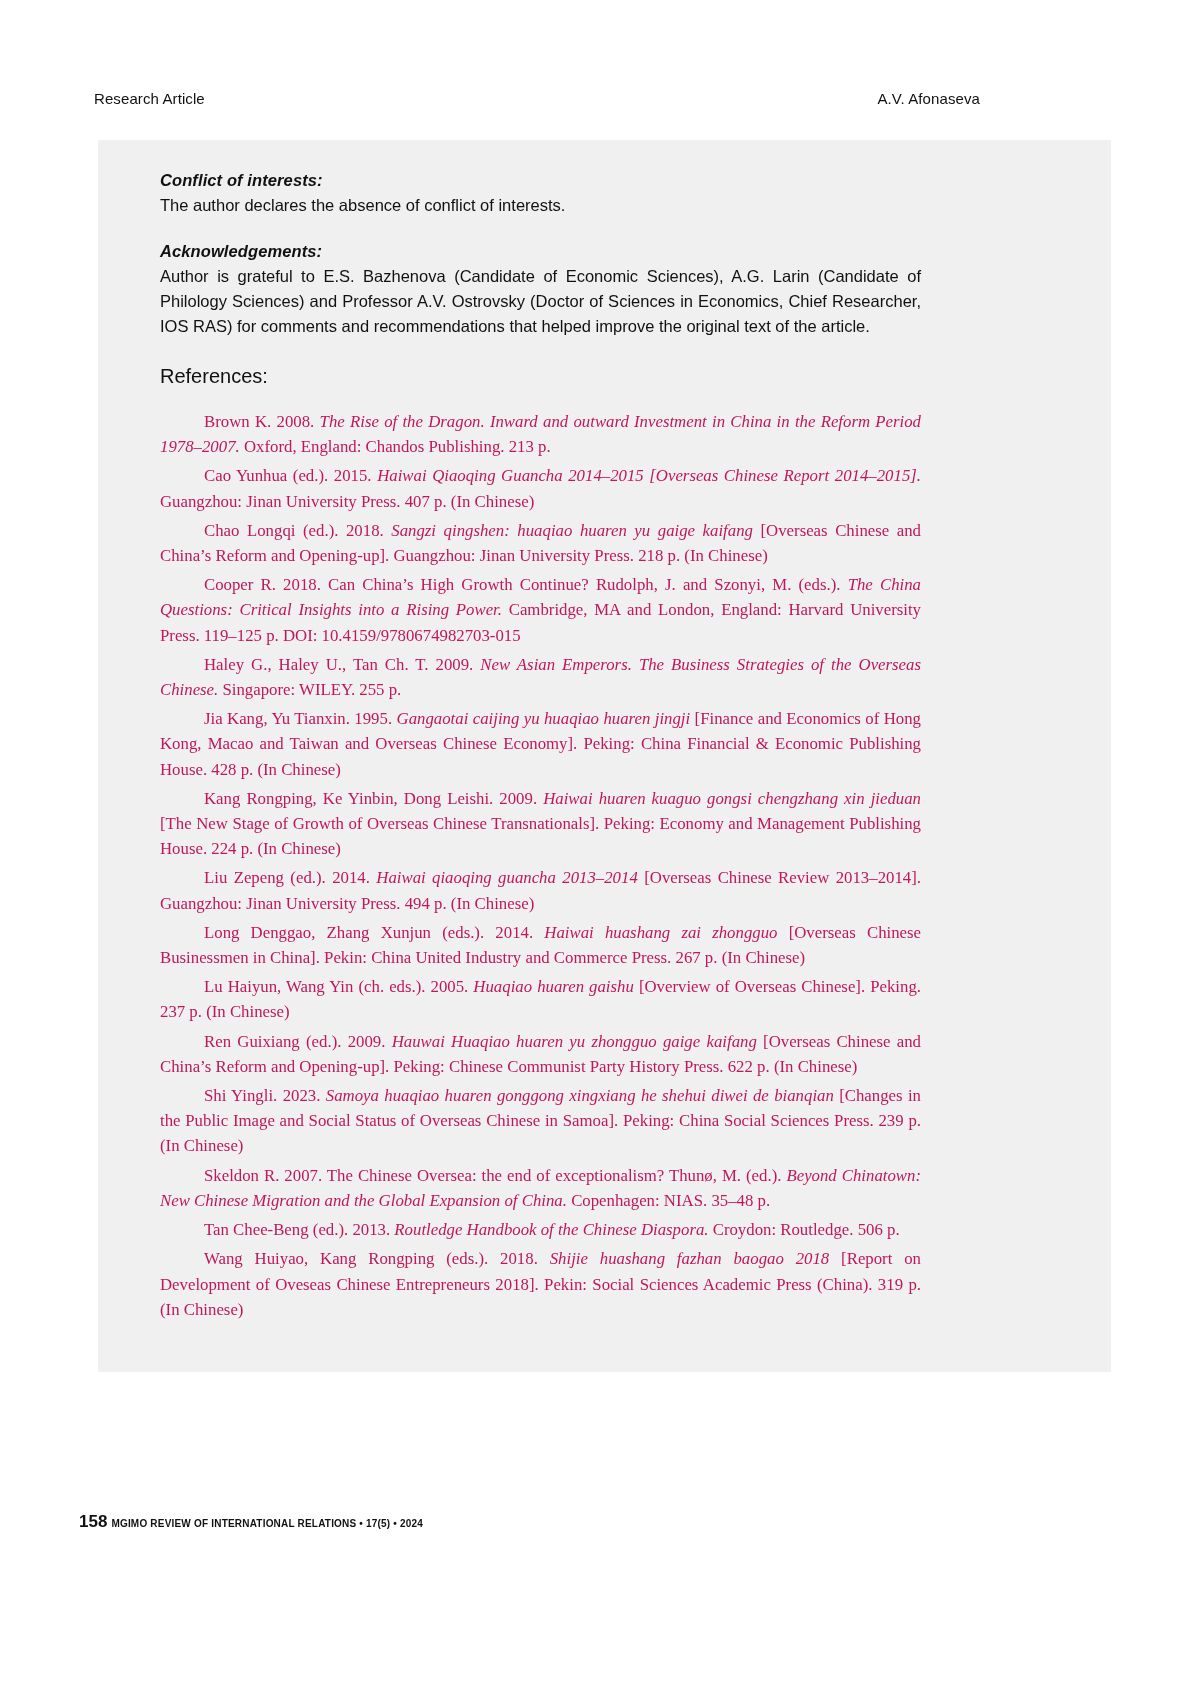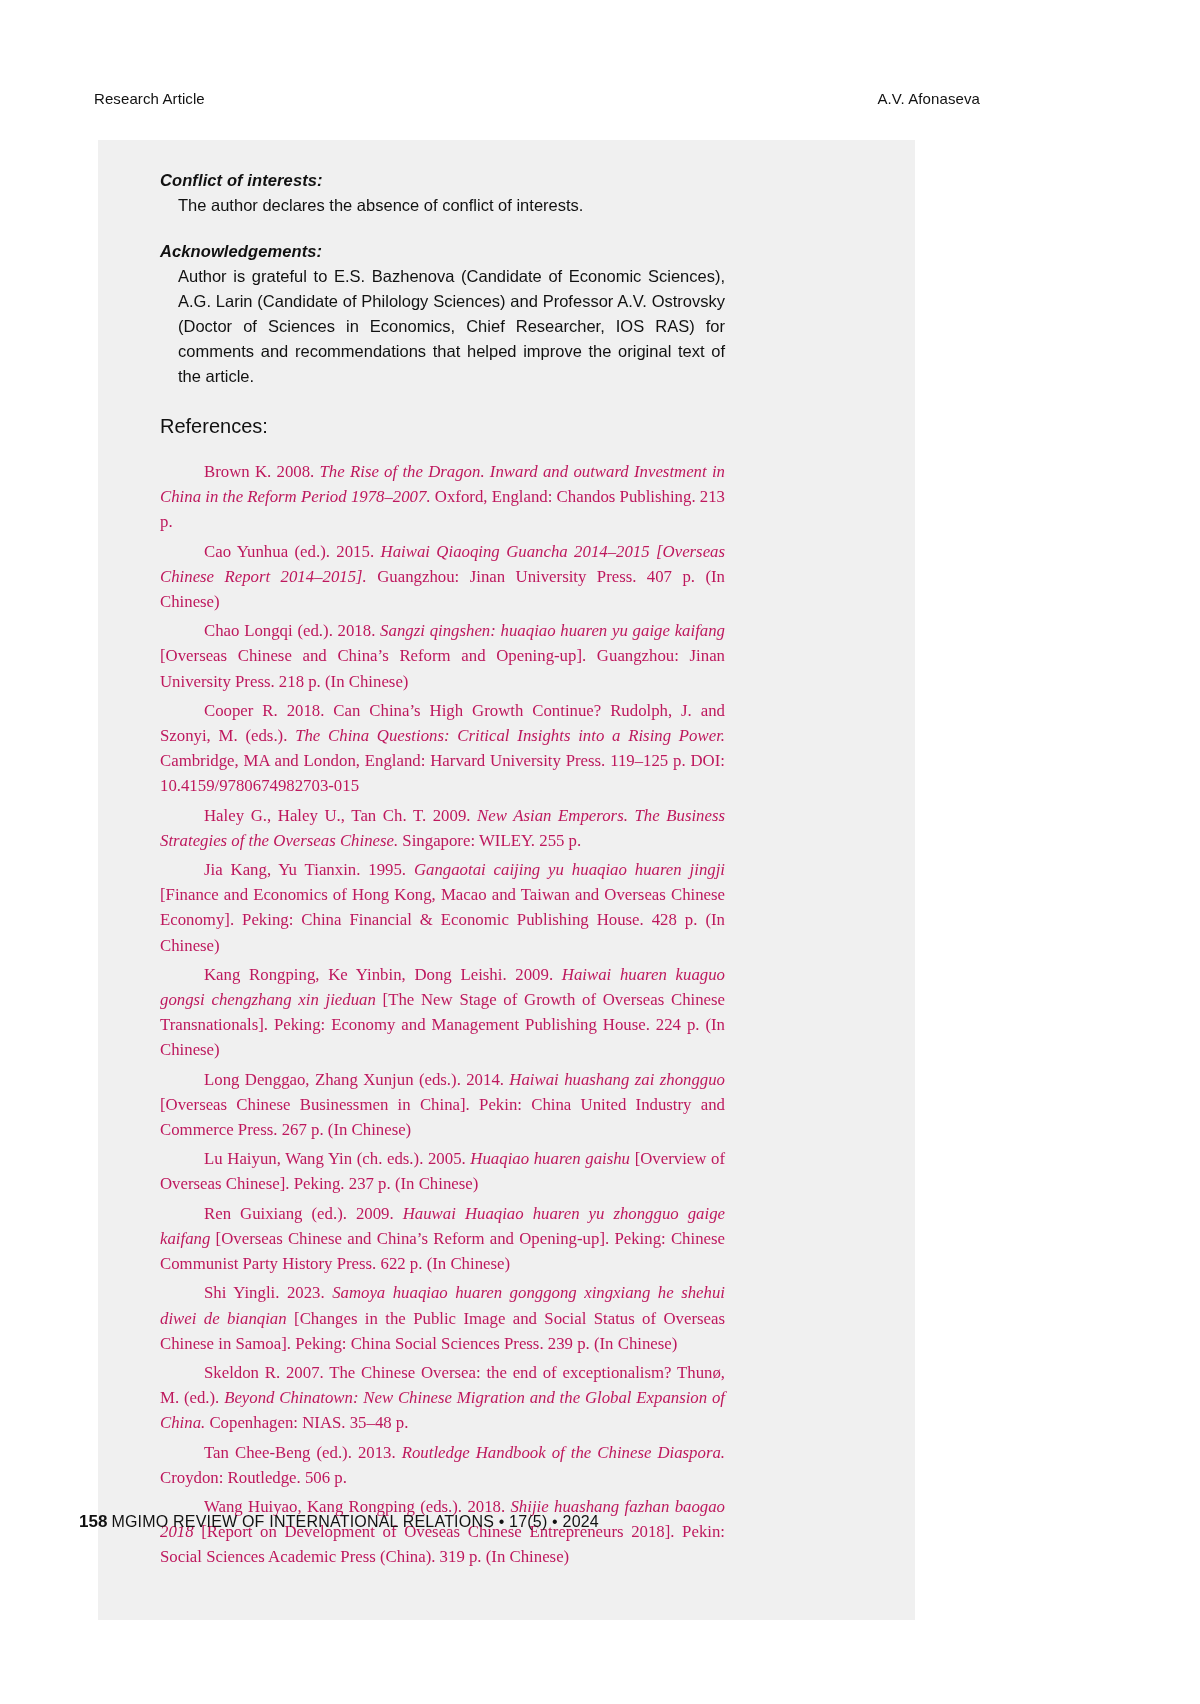--- a/index.html
+++ b/index.html
@@ -23,38 +23,37 @@
     justify-content: space-between;
     align-items: baseline;
     font-size: 15px;
     letter-spacing: 0.1px;
   }
 
   .content-box {
     position: absolute;
     left: 98px;
     top: 140px;
-    width: 817px;
+    width: 1013px;
     background: var(--box-bg, #f0f0f0);
     padding: 28px 190px 46px 62px;
   }
 
   .section { margin-bottom: 21px; }
   .section-heading {
     font-size: 16.5px;
     font-weight: bold;
     font-style: italic;
     line-height: 25px;
     letter-spacing: 0.1px;
   }
   .section-body {
     font-size: 16.5px;
     line-height: 25px;
     text-align: justify;
-    margin-left: 18px;
   }
 
   .references-heading {
     font-size: 20px;
     font-weight: 400;
     margin: 26px 0 21px 0;
   }
 
   .ref {
     font-family: "Liberation Serif", serif;
@@ -69,21 +68,21 @@
 
   .page-footer {
     position: absolute;
     top: 1512px;
     left: 79px;
     display: flex;
     align-items: baseline;
     gap: 4px;
   }
   .page-number { font-size: 17px; font-weight: bold; }
-  .journal-line { font-size: 16px; font-weight: normal; letter-spacing: 0.2px; text-align: center; }
+  .journal-line { font-size: 10px; font-weight: bold; letter-spacing: 0.2px; text-align: center; }
 </style>
 </head>
 <body style="background: rgb(255, 255, 255); color: rgb(17, 17, 17);">
 
 <div class="page">
 
   <header class="page-header">
     <span>Research Article</span>
     <span>A.V. Afonaseva</span>
   </header>
@@ -103,20 +102,21 @@
     <h2 class="references-heading">References:</h2>
 
     <div id="references-list">
         <p class="ref"><span>Brown K. 2008. </span><em>The Rise of the Dragon. Inward and outward Investment in China in the Reform Period 1978–2007.</em><span> Oxford, England: Chandos Publishing. 213 p.</span></p>
         <p class="ref"><span>Cao Yunhua (ed.). 2015. </span><em>Haiwai Qiaoqing Guancha 2014–2015 [Overseas Chinese Report 2014–2015].</em><span> Guangzhou: Jinan University Press. 407 p. (In Chinese)</span></p>
         <p class="ref"><span>Chao Longqi (ed.). 2018. </span><em>Sangzi qingshen: huaqiao huaren yu gaige kaifang</em><span> [Overseas Chinese and China’s Reform and Opening-up]. Guangzhou: Jinan University Press. 218 p. (In Chinese)</span></p>
         <p class="ref"><span>Cooper R. 2018. Can China’s High Growth Continue? Rudolph, J. and Szonyi, M. (eds.). </span><em>The China Questions: Critical Insights into a Rising Power.</em><span> Cambridge, MA and London, England: Harvard University Press. 119–125 p. DOI: 10.4159/9780674982703-015</span></p>
         <p class="ref"><span>Haley G., Haley U., Tan Ch. T. 2009. </span><em>New Asian Emperors. The Business Strategies of the Overseas Chinese.</em><span> Singapore: WILEY. 255 p.</span></p>
         <p class="ref"><span>Jia Kang, Yu Tianxin. 1995. </span><em>Gangaotai caijing yu huaqiao huaren jingji</em><span> [Finance and Economics of Hong Kong, Macao and Taiwan and Overseas Chinese Economy]. Peking: China Financial &amp; Economic Publishing House. 428 p. (In Chinese)</span></p>
         <p class="ref"><span>Kang Rongping, Ke Yinbin, Dong Leishi. 2009. </span><em>Haiwai huaren kuaguo gongsi chengzhang xin jieduan</em><span> [The New Stage of Growth of Overseas Chinese Transnationals]. Peking: Economy and Management Publishing House. 224 p. (In Chinese)</span></p>
+        <p class="ref"><span>Liu Zepeng (ed.). 2014. </span><em>Haiwai qiaoqing guancha 2013–2014</em><span> [Overseas Chinese Review 2013–2014]. Guangzhou: Jinan University Press. 494 p. (In Chinese)</span></p>
         <p class="ref"><span>Long Denggao, Zhang Xunjun (eds.). 2014. </span><em>Haiwai huashang zai zhongguo</em><span> [Overseas Chinese Businessmen in China]. Pekin: China United Industry and Commerce Press. 267 p. (In Chinese)</span></p>
         <p class="ref"><span>Lu Haiyun, Wang Yin (ch. eds.). 2005. </span><em>Huaqiao huaren gaishu</em><span> [Overview of Overseas Chinese]. Peking. 237 p. (In Chinese)</span></p>
         <p class="ref"><span>Ren Guixiang (ed.). 2009. </span><em>Hauwai Huaqiao huaren yu zhongguo gaige kaifang</em><span> [Overseas Chinese and China’s Reform and Opening-up]. Peking: Chinese Communist Party History Press. 622 p. (In Chinese)</span></p>
         <p class="ref"><span>Shi Yingli. 2023. </span><em>Samoya huaqiao huaren gonggong xingxiang he shehui diwei de bianqian</em><span> [Changes in the Public Image and Social Status of Overseas Chinese in Samoa]. Peking: China Social Sciences Press. 239 p. (In Chinese)</span></p>
         <p class="ref"><span>Skeldon R. 2007. The Chinese Oversea: the end of exceptionalism? Thunø, M. (ed.). </span><em>Beyond Chinatown: New Chinese Migration and the Global Expansion of China.</em><span> Copenhagen: NIAS. 35–48 p.</span></p>
         <p class="ref"><span>Tan Chee-Beng (ed.). 2013. </span><em>Routledge Handbook of the Chinese Diaspora.</em><span> Croydon: Routledge. 506 p.</span></p>
         <p class="ref"><span>Wang Huiyao, Kang Rongping (eds.). 2018. </span><em>Shijie huashang fazhan baogao 2018</em><span> [Report on Development of Oveseas Chinese Entrepreneurs 2018]. Pekin: Social Sciences Academic Press (China). 319 p. (In Chinese)</span></p>
       </div>
 
   </div>

